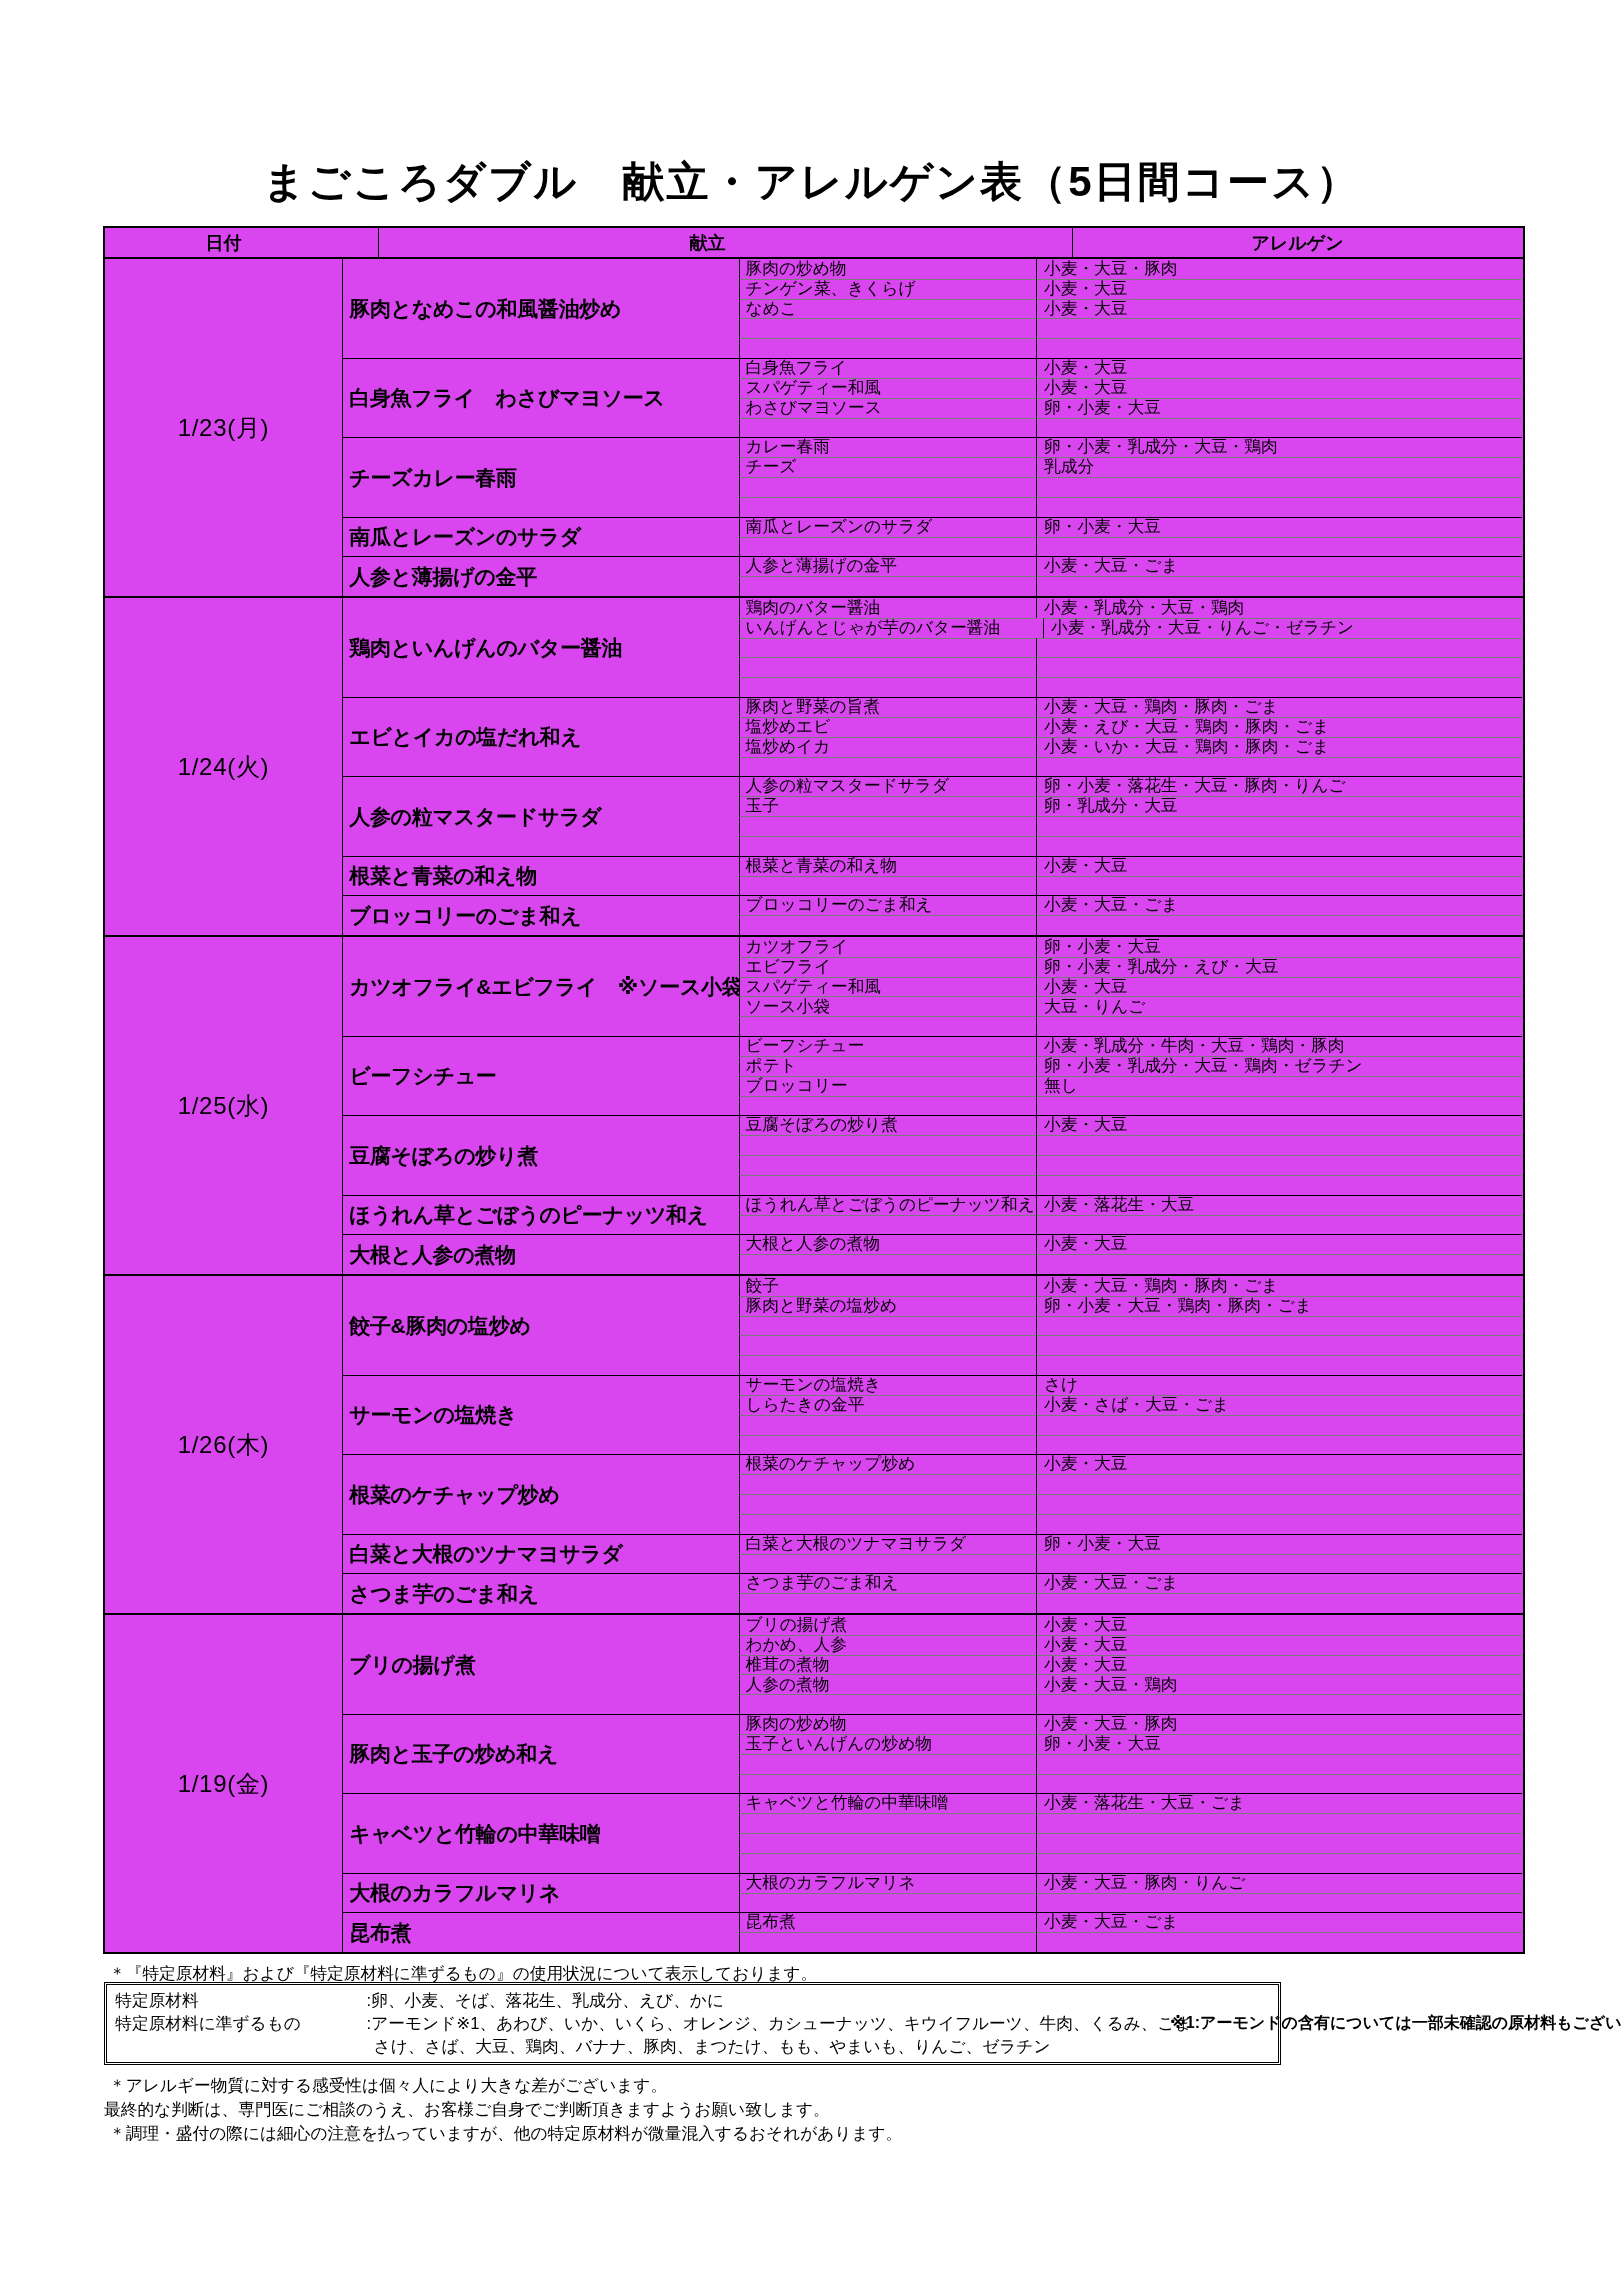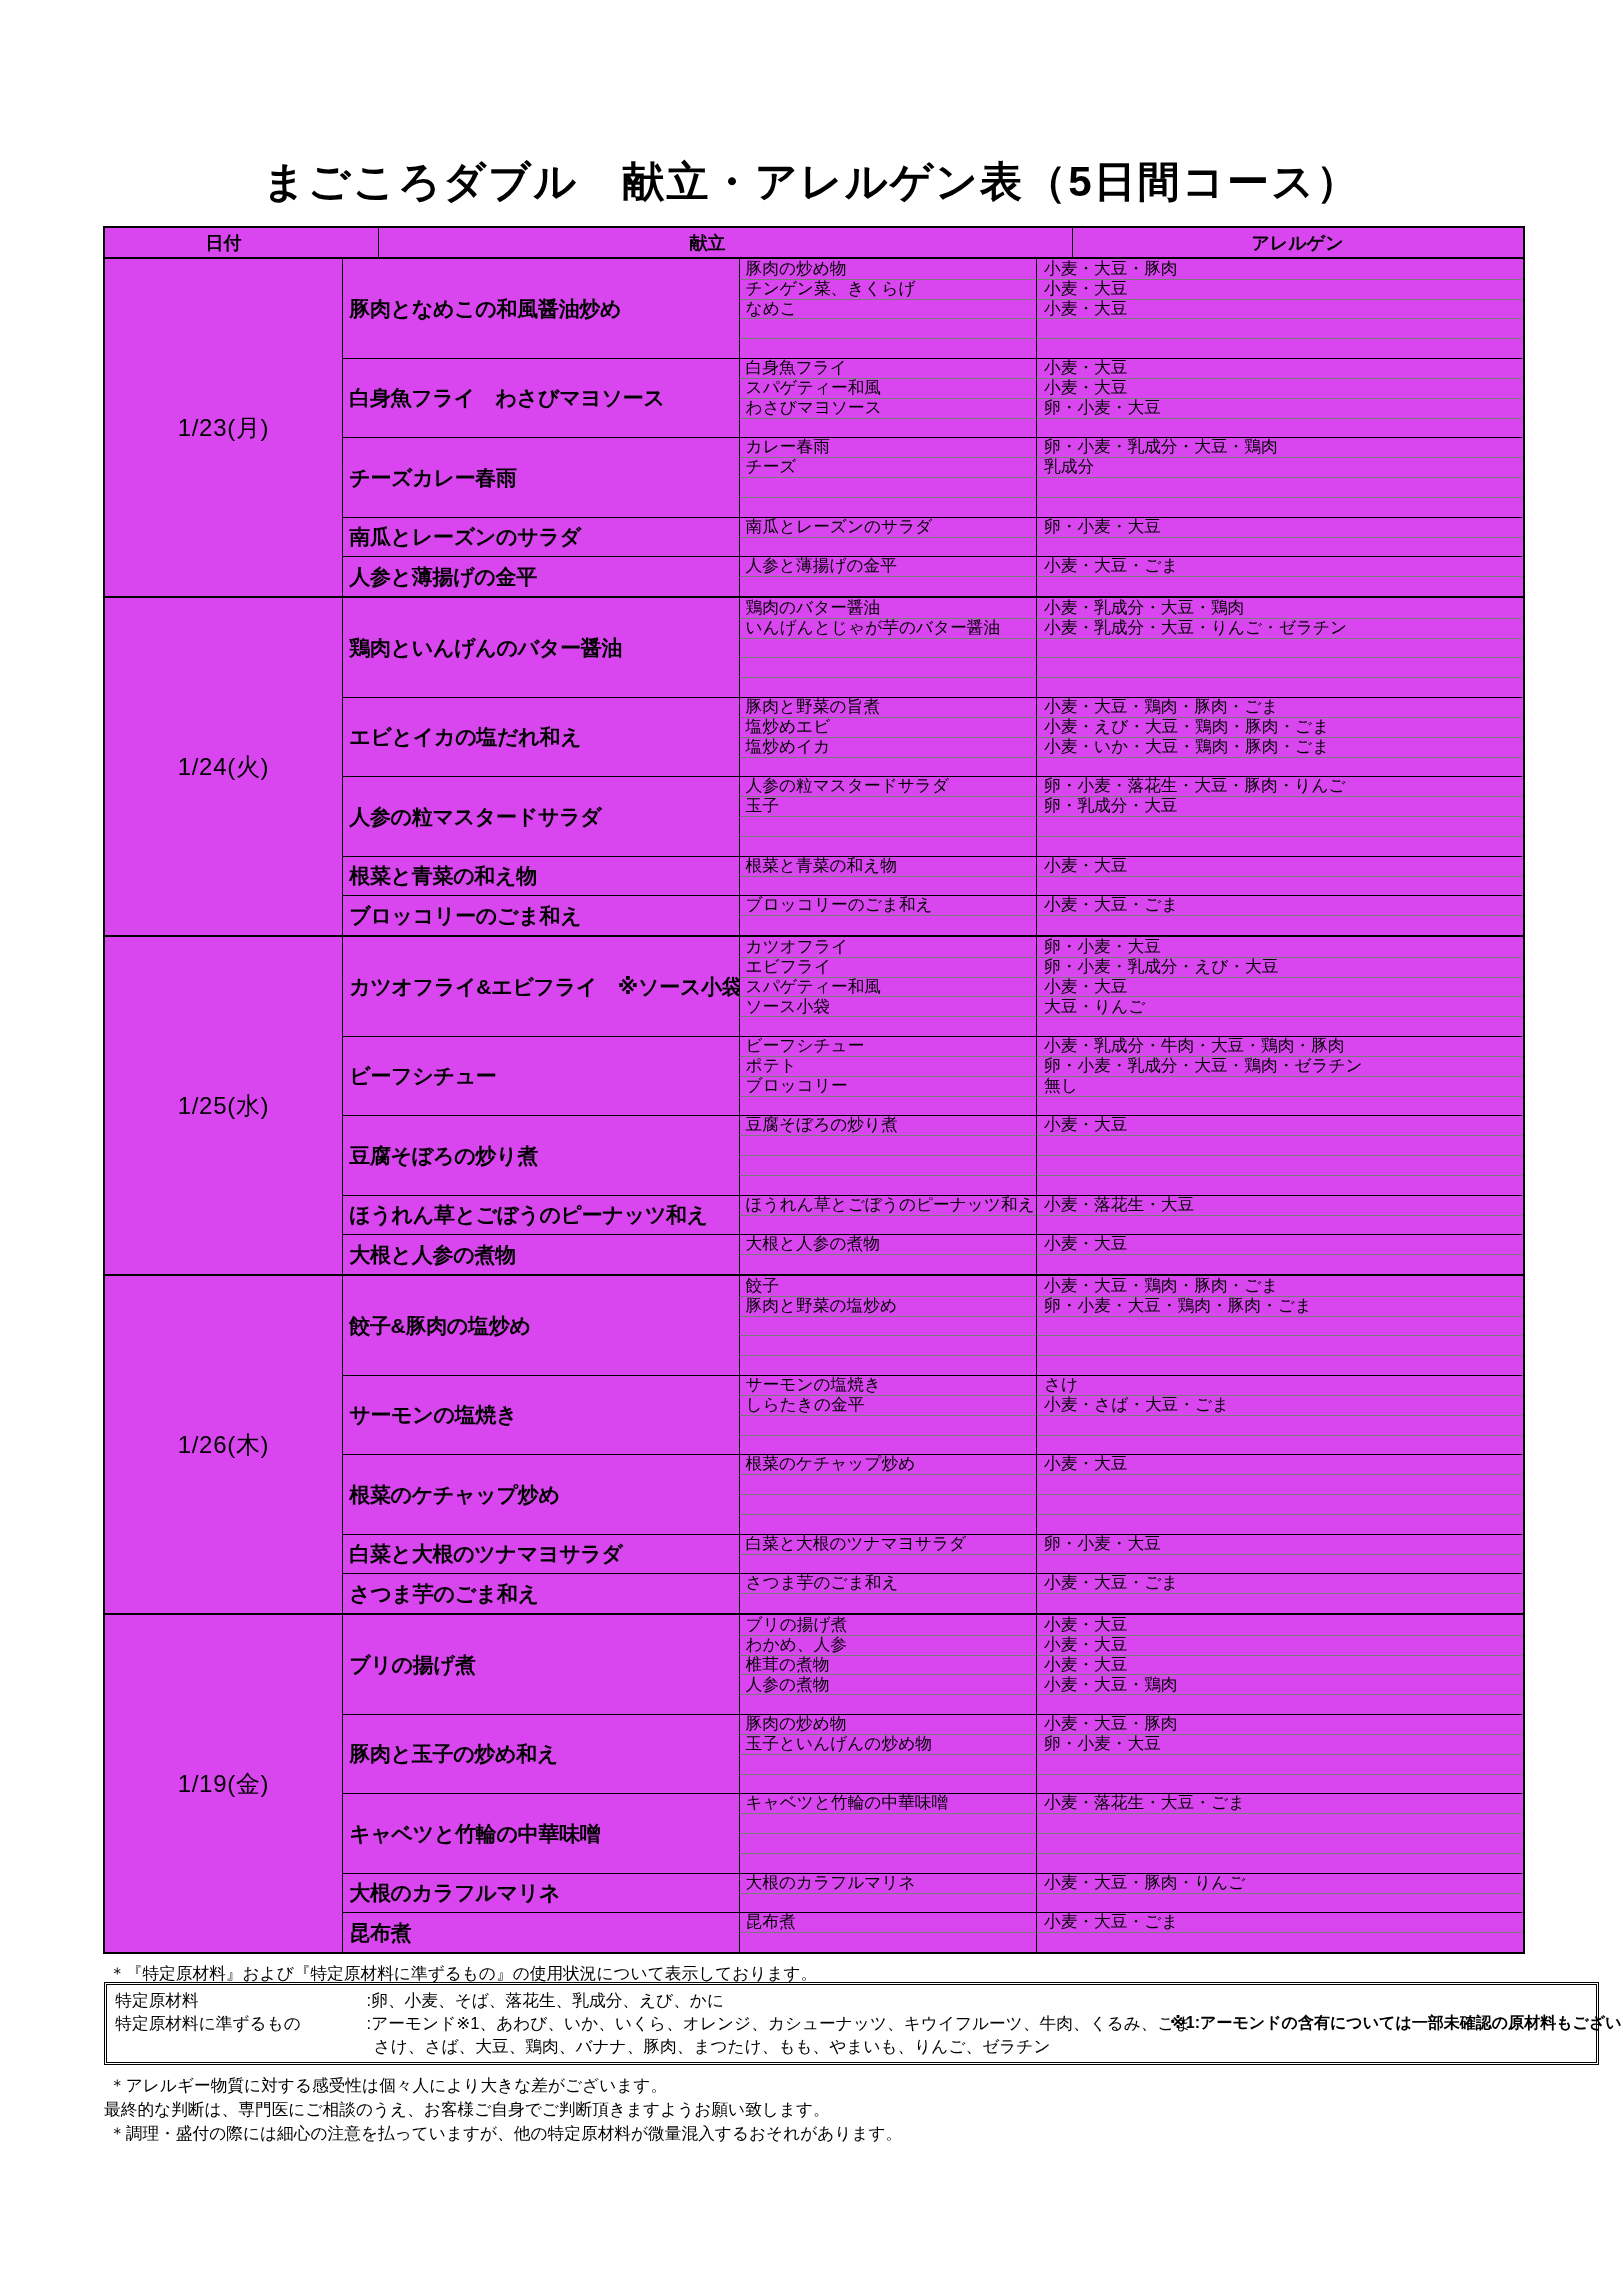--- a/index.html
+++ b/index.html
@@ -52,21 +52,21 @@
     grid-column:4; border-left:1.4px solid #000;
     display:flex; align-items:center;
     font-size:16.7px; padding-left:7px; white-space:nowrap; line-height:1;
   }
   .gsep { border-top:1.4px solid #000; }
   .rsep { border-top:0.7px solid #7a7a7a; }
   .footnote {
     position:absolute; left:109px; font-size:16.7px; white-space:nowrap;
   }
   .spec-box {
-    position:absolute; left:104px; top:1982px; width:1495px;
+    position:absolute; left:104px; top:1982px; width:1177px;
     border:3.5px double #000; box-sizing:border-box;
     padding:4.2px 7px 4.2px 8.3px;
     display:grid; grid-template-columns:243px 812px auto;
   }
   .spec-labels div, .spec-lines div { font-size:16.7px; line-height:23px; white-space:nowrap; }
   .spec-line-cont { padding-left:8.3px; }
   .almond-note {
     display:flex; align-items:center; font-size:16px; font-weight:bold; white-space:nowrap;
   }
 </style>
@@ -123,21 +123,21 @@
         <div class="cell alg-cell gsep" style="grid-row: 16;">小麦・大豆・ごま</div>
         <div class="cell item-cell rsep" style="grid-row: 17;"></div>
         <div class="cell alg-cell rsep" style="grid-row: 17;"></div>
       </div>
       <div class="day" style="grid-template-rows: repeat(17, 1fr);">
         <div class="cell date-cell" style="grid-row: 1 / span 17;">1/24(火)</div>
         <div class="cell gname-cell" style="grid-row: 1 / span 5;">鶏肉といんげんのバター醤油</div>
         <div class="cell item-cell" style="grid-row: 1;">鶏肉のバター醤油</div>
         <div class="cell alg-cell" style="grid-row: 1;">小麦・乳成分・大豆・鶏肉</div>
         <div class="cell item-cell rsep" style="grid-row: 2;">いんげんとじゃが芋のバター醤油</div>
-        <div class="cell alg-cell rsep" style="grid-row: 2;">小麦・乳成分・大豆・りんご・ゼラチン</div>
+        <div class="cell alg-cell rsep" style="grid-row: 2; margin-left: 7px;">小麦・乳成分・大豆・りんご・ゼラチン</div>
         <div class="cell item-cell rsep" style="grid-row: 3;"></div>
         <div class="cell alg-cell rsep" style="grid-row: 3;"></div>
         <div class="cell item-cell rsep" style="grid-row: 4;"></div>
         <div class="cell alg-cell rsep" style="grid-row: 4;"></div>
         <div class="cell item-cell rsep" style="grid-row: 5;"></div>
         <div class="cell alg-cell rsep" style="grid-row: 5;"></div>
         <div class="cell gname-cell gsep" style="grid-row: 6 / span 4;">エビとイカの塩だれ和え</div>
         <div class="cell item-cell gsep" style="grid-row: 6;">豚肉と野菜の旨煮</div>
         <div class="cell alg-cell gsep" style="grid-row: 6;">小麦・大豆・鶏肉・豚肉・ごま</div>
         <div class="cell item-cell rsep" style="grid-row: 7;">塩炒めエビ</div>

